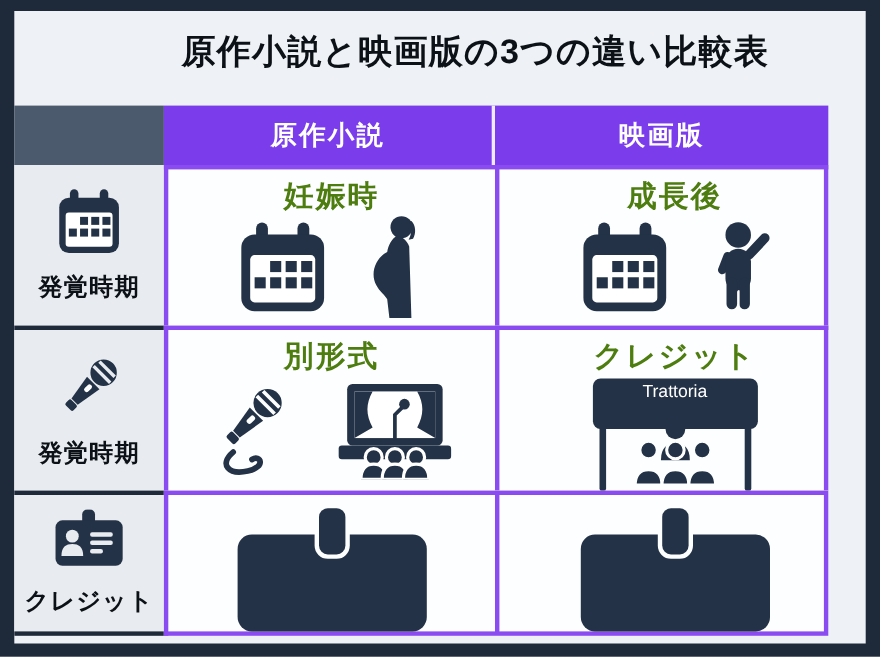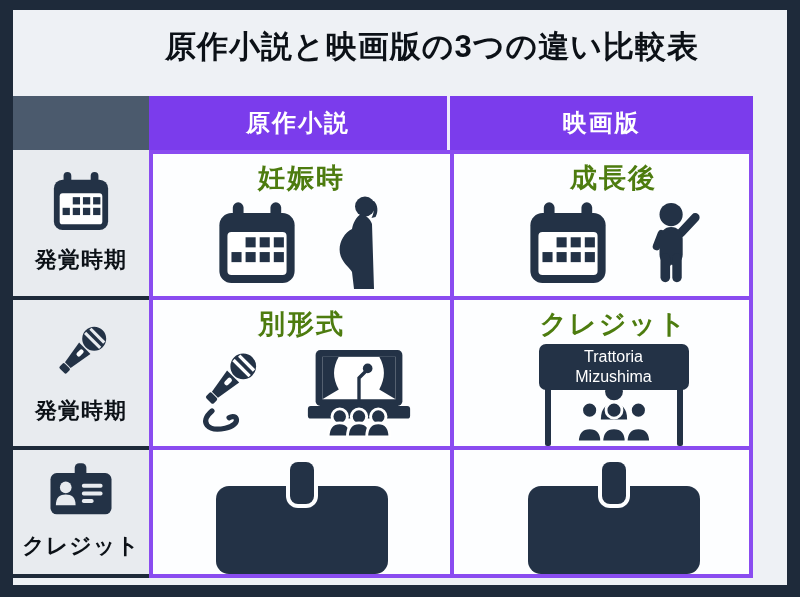--- a/index.html
+++ b/index.html
@@ -252,21 +252,20 @@
     </div>
   </div>
 
   <div class="data-cell col-last">
     <div class="cell-heading">クレジット</div>
     <div class="sign-unit">
       <div class="sign-post left"></div>
       <div class="sign-post right"></div>
       <div class="sign-board">
         <div>Trattoria</div>
-        <div>Mizushima</div>
       </div>
       <span class="sign-people">
         <svg viewBox="0 0 100 64" width="94" height="60">
           <g fill="#233246">
             <circle cx="50" cy="10" r="9.5"></circle>
             <path d="M36,40 c0,-12.5 6,-16.5 14,-16.5 8,0 14,4 14,16.5 Z"></path>
             <g stroke="#fdfeff" stroke-width="3">
               <circle cx="24" cy="30" r="8.5"></circle>
               <path d="M11,64 c0,-11.5 5.5,-15 13,-15 7.5,0 13,3.5 13,15 Z"></path>
               <circle cx="50" cy="30" r="8.5"></circle>

